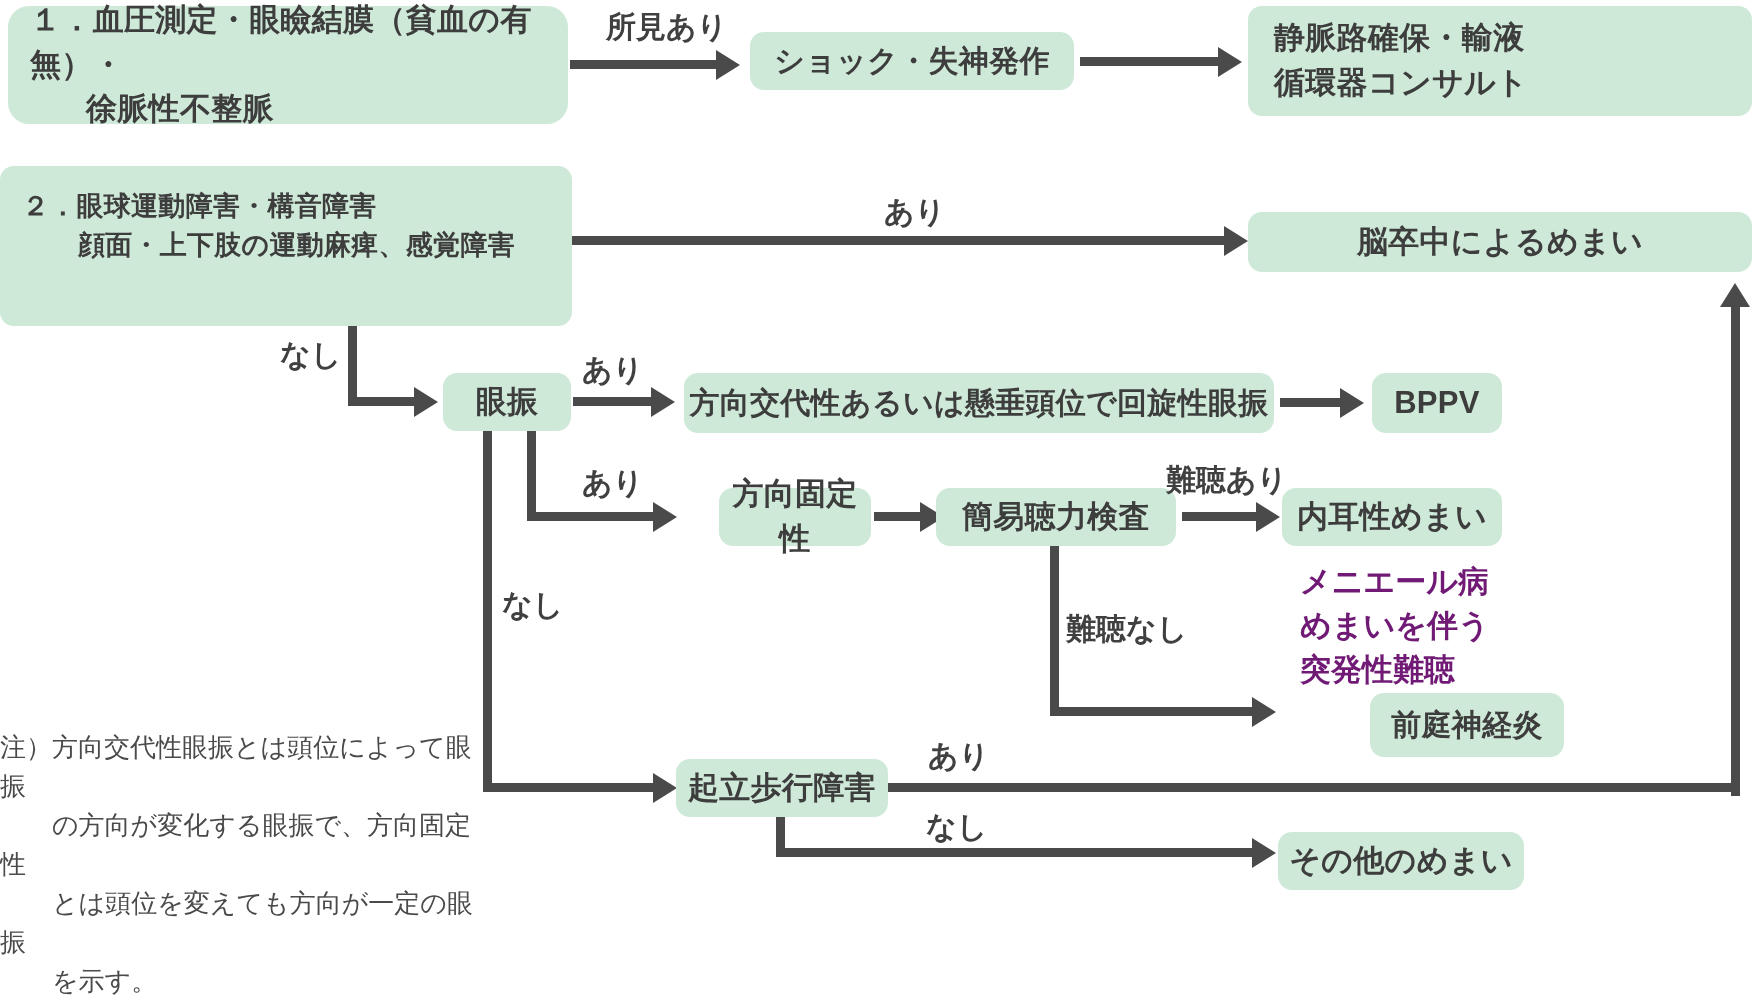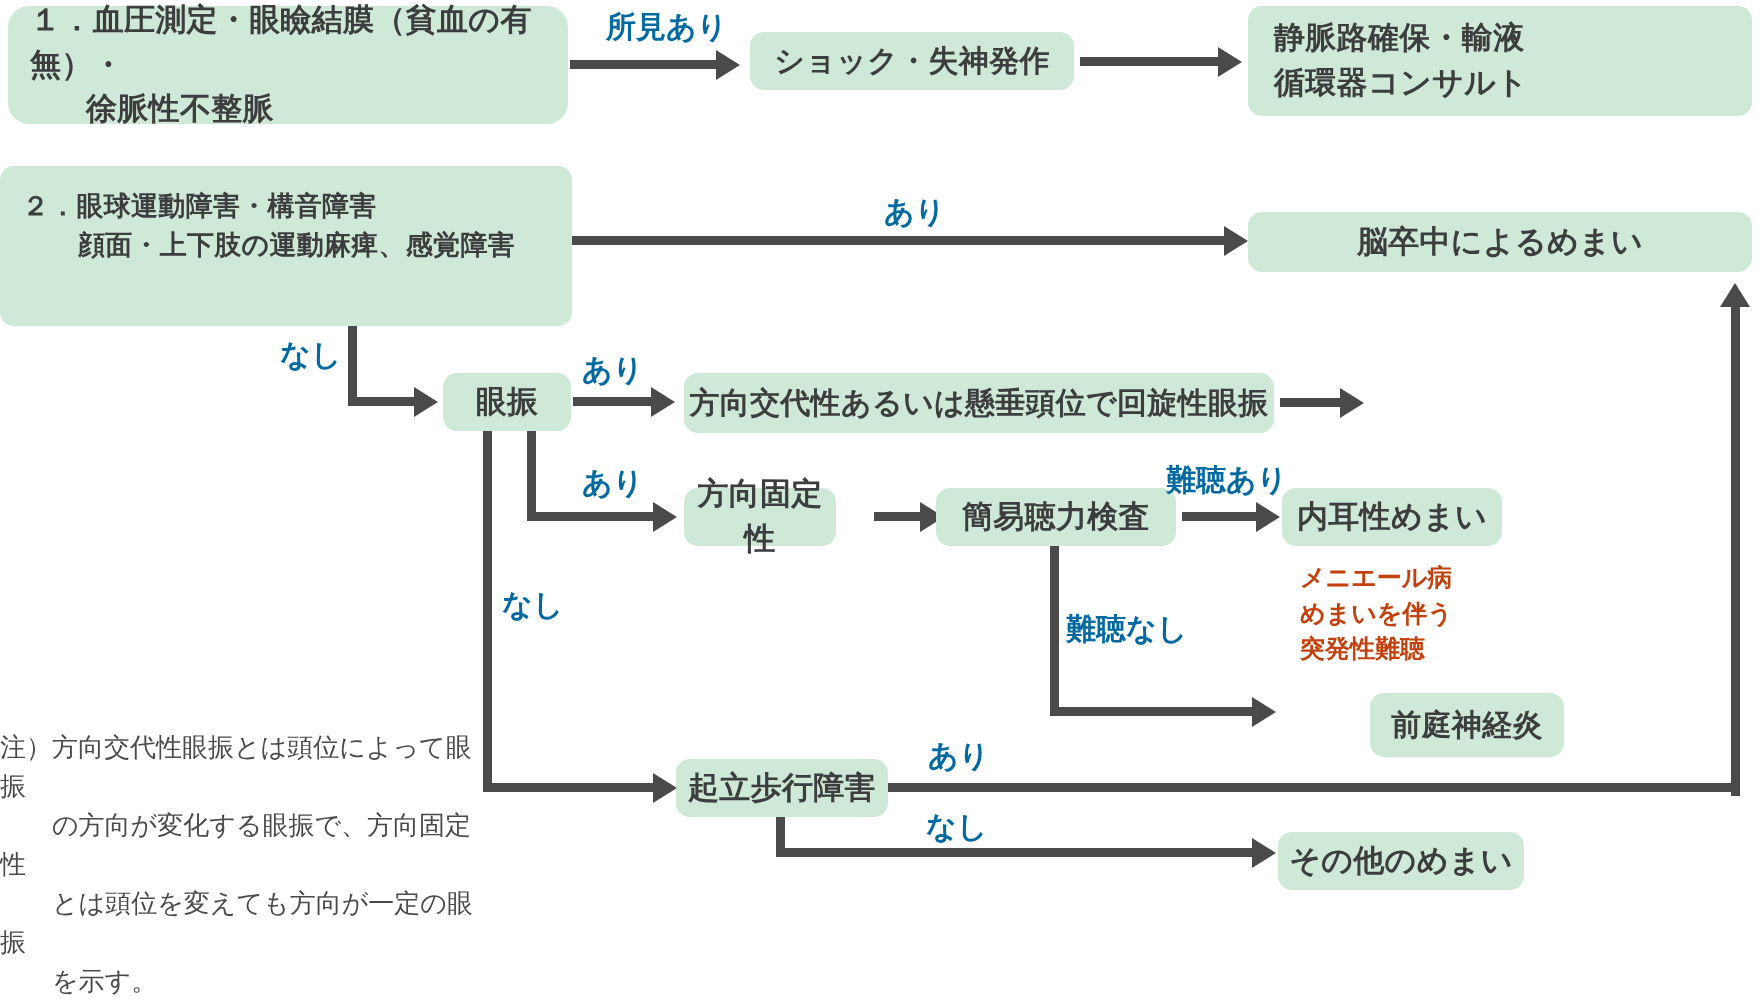--- a/index.html
+++ b/index.html
@@ -28,21 +28,21 @@
     letter-spacing:0.01em;
   }
   .gbox.center{justify-content:center;text-align:center;}
   .gbox.left{justify-content:flex-start;}
   .gbox .inner{display:block;}
   
   .elabel{
     position:absolute;
     font-size:30px;
     font-weight:700;
-    color:#0369a1;
+    color:#404040;
     white-space:nowrap;
     line-height:1;
   }
   
   .hline{position:absolute;background:#4a4a4a;height:9px;}
   .vline{position:absolute;background:#4a4a4a;width:9px;}
   .arrow-r{
     position:absolute;
     width:0;height:0;
     border-top:15px solid transparent;
@@ -52,24 +52,24 @@
   .arrow-u{
     position:absolute;
     width:0;height:0;
     border-left:15px solid transparent;
     border-right:15px solid transparent;
     border-bottom:24px solid #4a4a4a;
   }
   
   .anno{
     position:absolute;
-    font-size:25px;
+    font-size:31px;
     font-weight:700;
     line-height:1.42;
-    color:#c2410c;
+    color:#701a75;
     white-space:pre-line;
   }
   
   .footnote{
     position:absolute;
     font-size:26px;
     font-weight:400;
     line-height:1.5;
     color:#4a4a4a;
     white-space:pre-line;
@@ -137,27 +137,30 @@
   <div class="hline" style="left:573px;top:397px;width:80px;"></div>
   <div class="arrow-r" style="left:651px;top:387px;"></div>
 
   <div class="gbox center" style="left:684px;top:373px;width:590px;height:60px;font-size:30px;">
     <span class="inner">方向交代性あるいは懸垂頭位で回旋性眼振</span>
   </div>
 
   <div class="hline" style="left:1280px;top:398px;width:62px;"></div>
   <div class="arrow-r" style="left:1340px;top:388px;"></div>
 
+  <div class="gbox center" style="left:1372px;top:373px;width:130px;height:60px;font-size:31px;">
+    <span class="inner">BPPV</span>
+  </div>
 
   <div class="elabel" style="left:582px;top:468px;">あり</div>
   <div class="vline" style="left:527px;top:431px;height:90px;"></div>
   <div class="hline" style="left:527px;top:512px;width:128px;"></div>
   <div class="arrow-r" style="left:653px;top:502px;"></div>
 
-  <div class="gbox center" style="left:684px;top:488px;width:152px;height:58px;font-size:31px;">
+  <div class="gbox center" style="left:719px;top:488px;width:152px;height:58px;font-size:31px;">
     <span class="inner">方向固定性</span>
   </div>
 
   <div class="hline" style="left:874px;top:512px;width:48px;"></div>
   <div class="arrow-r" style="left:920px;top:502px;"></div>
 
   <div class="gbox center" style="left:936px;top:488px;width:240px;height:58px;font-size:31px;">
     <span class="inner">簡易聴力検査</span>
   </div>
 

